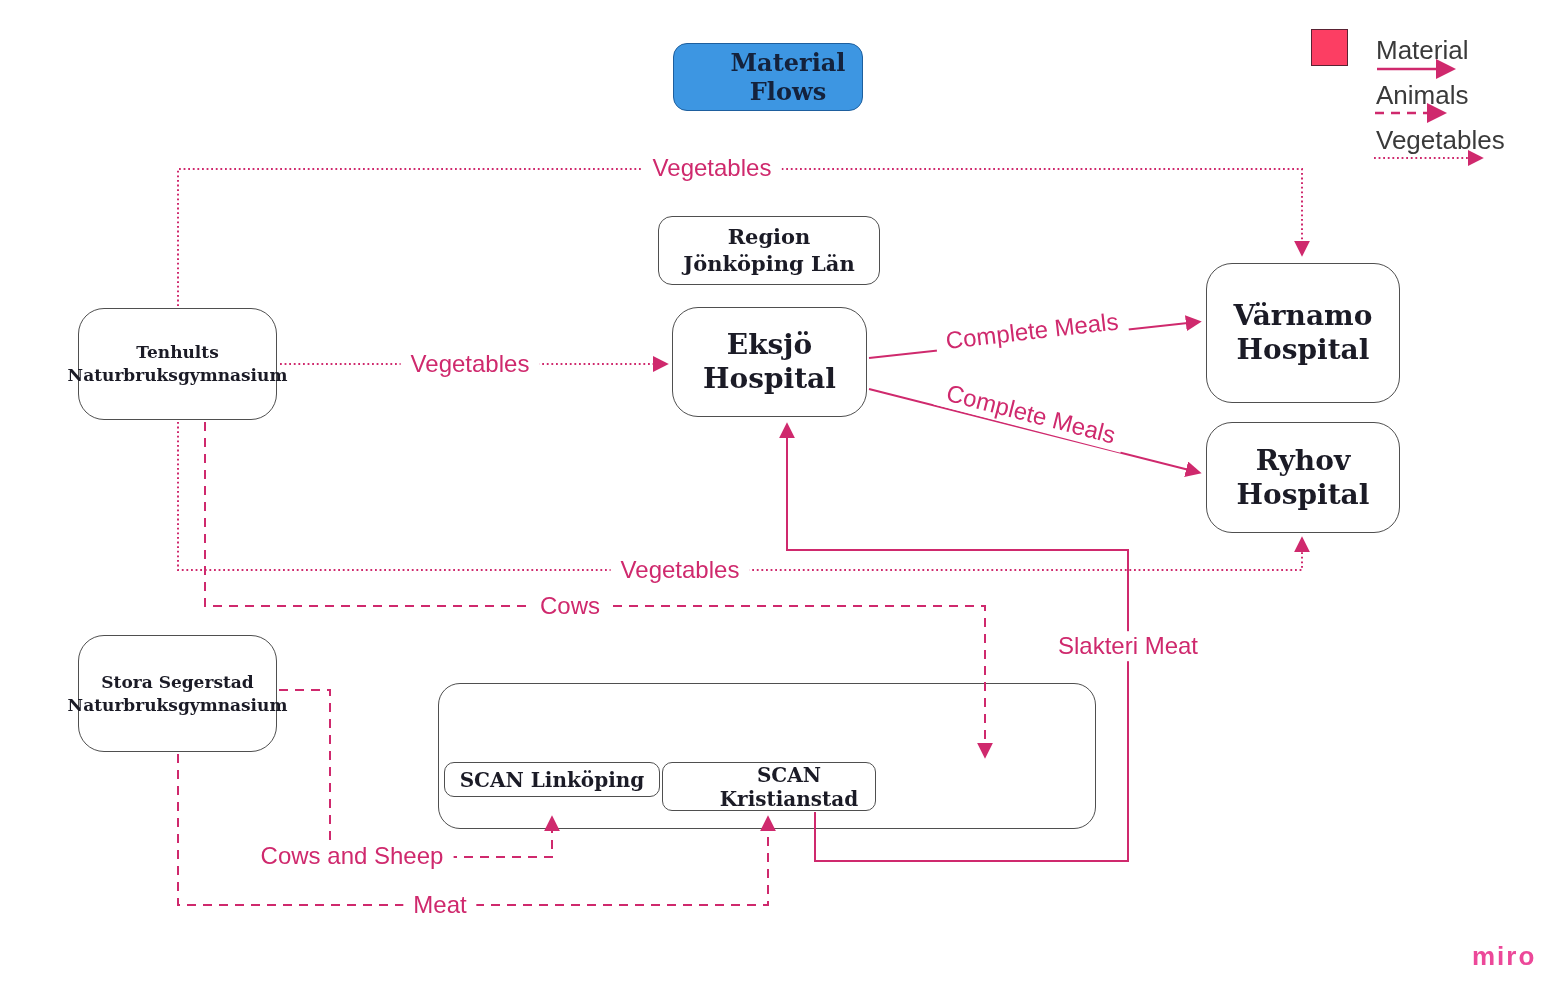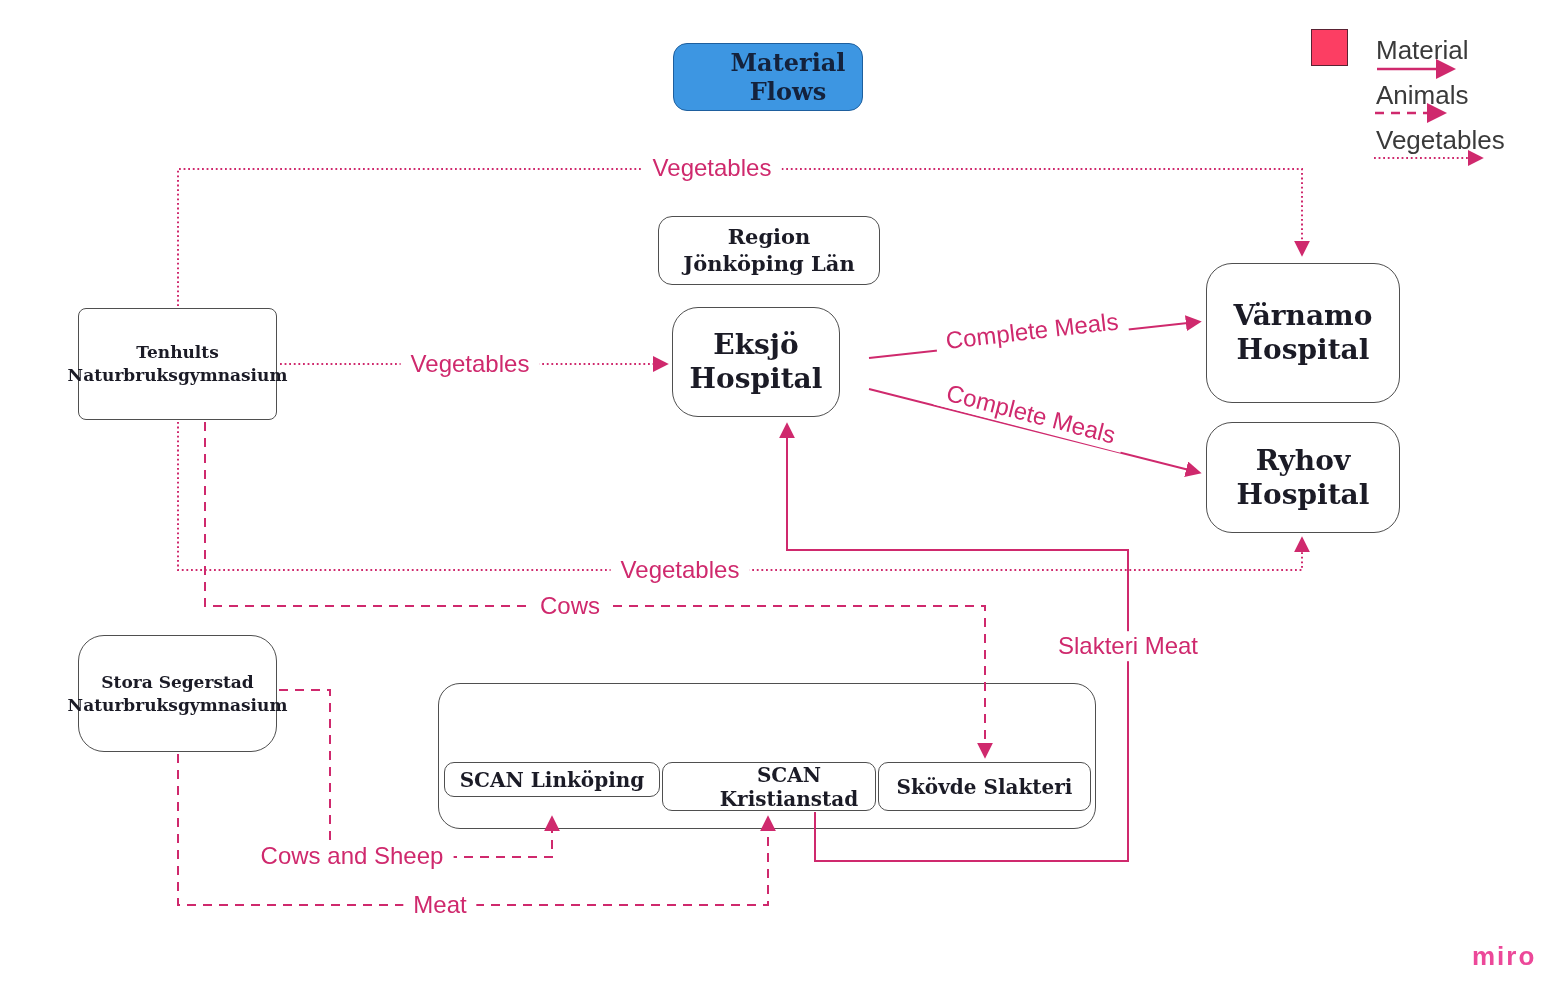--- a/index.html
+++ b/index.html
@@ -78,43 +78,42 @@
   <div class="node title-node" style="left:673px; top:43px; width:190px; height:68px;padding-left:40px;">Material Flows</div>
 
   <div class="legend-swatch"></div>
   <div class="legend-label" style="left:1376px; top:36px;">Material</div>
   <div class="legend-label" style="left:1376px; top:81px;">Animals</div>
   <div class="legend-label" style="left:1376px; top:126px;">Vegetables</div>
 
   <div class="node" style="left:658px; top:216px; width:222px; height:69px; border-radius:14px; font-size:21px; line-height:1.25;">Region
 Jönköping Län</div>
 
-  <div class="node" style="left:78px; top:308px; width:199px; height:112px; border-radius:8px; font-size:17px; line-height:1.35;">Tenhults
+  <div class="node" style="left:78px; top:308px; width:199px; height:112px; border-radius:26px; font-size:17px; line-height:1.35;">Tenhults
 Naturbruksgymnasium</div>
 
-  <div class="node" style="left:672px; top:307px; width:168px; height:110px; border-radius:26px; font-size:28px; line-height:1.2;">Eksjö
+  <div class="node" style="left:672px; top:307px; width:195px; height:110px; border-radius:26px; font-size:28px; line-height:1.2;">Eksjö
 Hospital</div>
 
   <div class="node" style="left:1206px; top:263px; width:194px; height:140px; border-radius:26px; font-size:28px; line-height:1.2;">Värnamo
 Hospital</div>
 
   <div class="node" style="left:1206px; top:422px; width:194px; height:111px; border-radius:26px; font-size:28px; line-height:1.2;">Ryhov
 Hospital</div>
 
   <div class="node" style="left:78px; top:635px; width:199px; height:117px; border-radius:26px; font-size:17px; line-height:1.35;">Stora Segerstad
 Naturbruksgymnasium</div>
 
   <div class="group-container" style="left:438px; top:683px; width:658px; height:146px;"></div>
 
 
   <div class="node" style="left:444px; top:762px; width:216px; height:35px; border-radius:10px; font-size:20px;">SCAN Linköping</div>
 
   <div class="node" style="left:662px; top:762px; width:214px; height:49px; border-radius:10px; font-size:20px;padding-left:40px;">SCAN Kristianstad</div>
 
-  <div class="node" style="left:878px; top:762px; width:213px; height:49px; border-radius:10px; font-size:20px;">Skövde Slakteri</div>
 
   <div class="edge-label" style="left:712px; top:168px;">Vegetables</div>
 
   <div class="edge-label" style="left:470px; top:364px;">Vegetables</div>
 
   <div class="edge-label" style="left:1032px; top:331px; transform:translate(-50%,-50%) rotate(-6.5deg);">Complete Meals</div>
 
   <div class="edge-label" style="left:1031px; top:414px; transform:translate(-50%,-50%) rotate(14.5deg);">Complete Meals</div>
 
   <div class="edge-label" style="left:680px; top:570px;">Vegetables</div>

